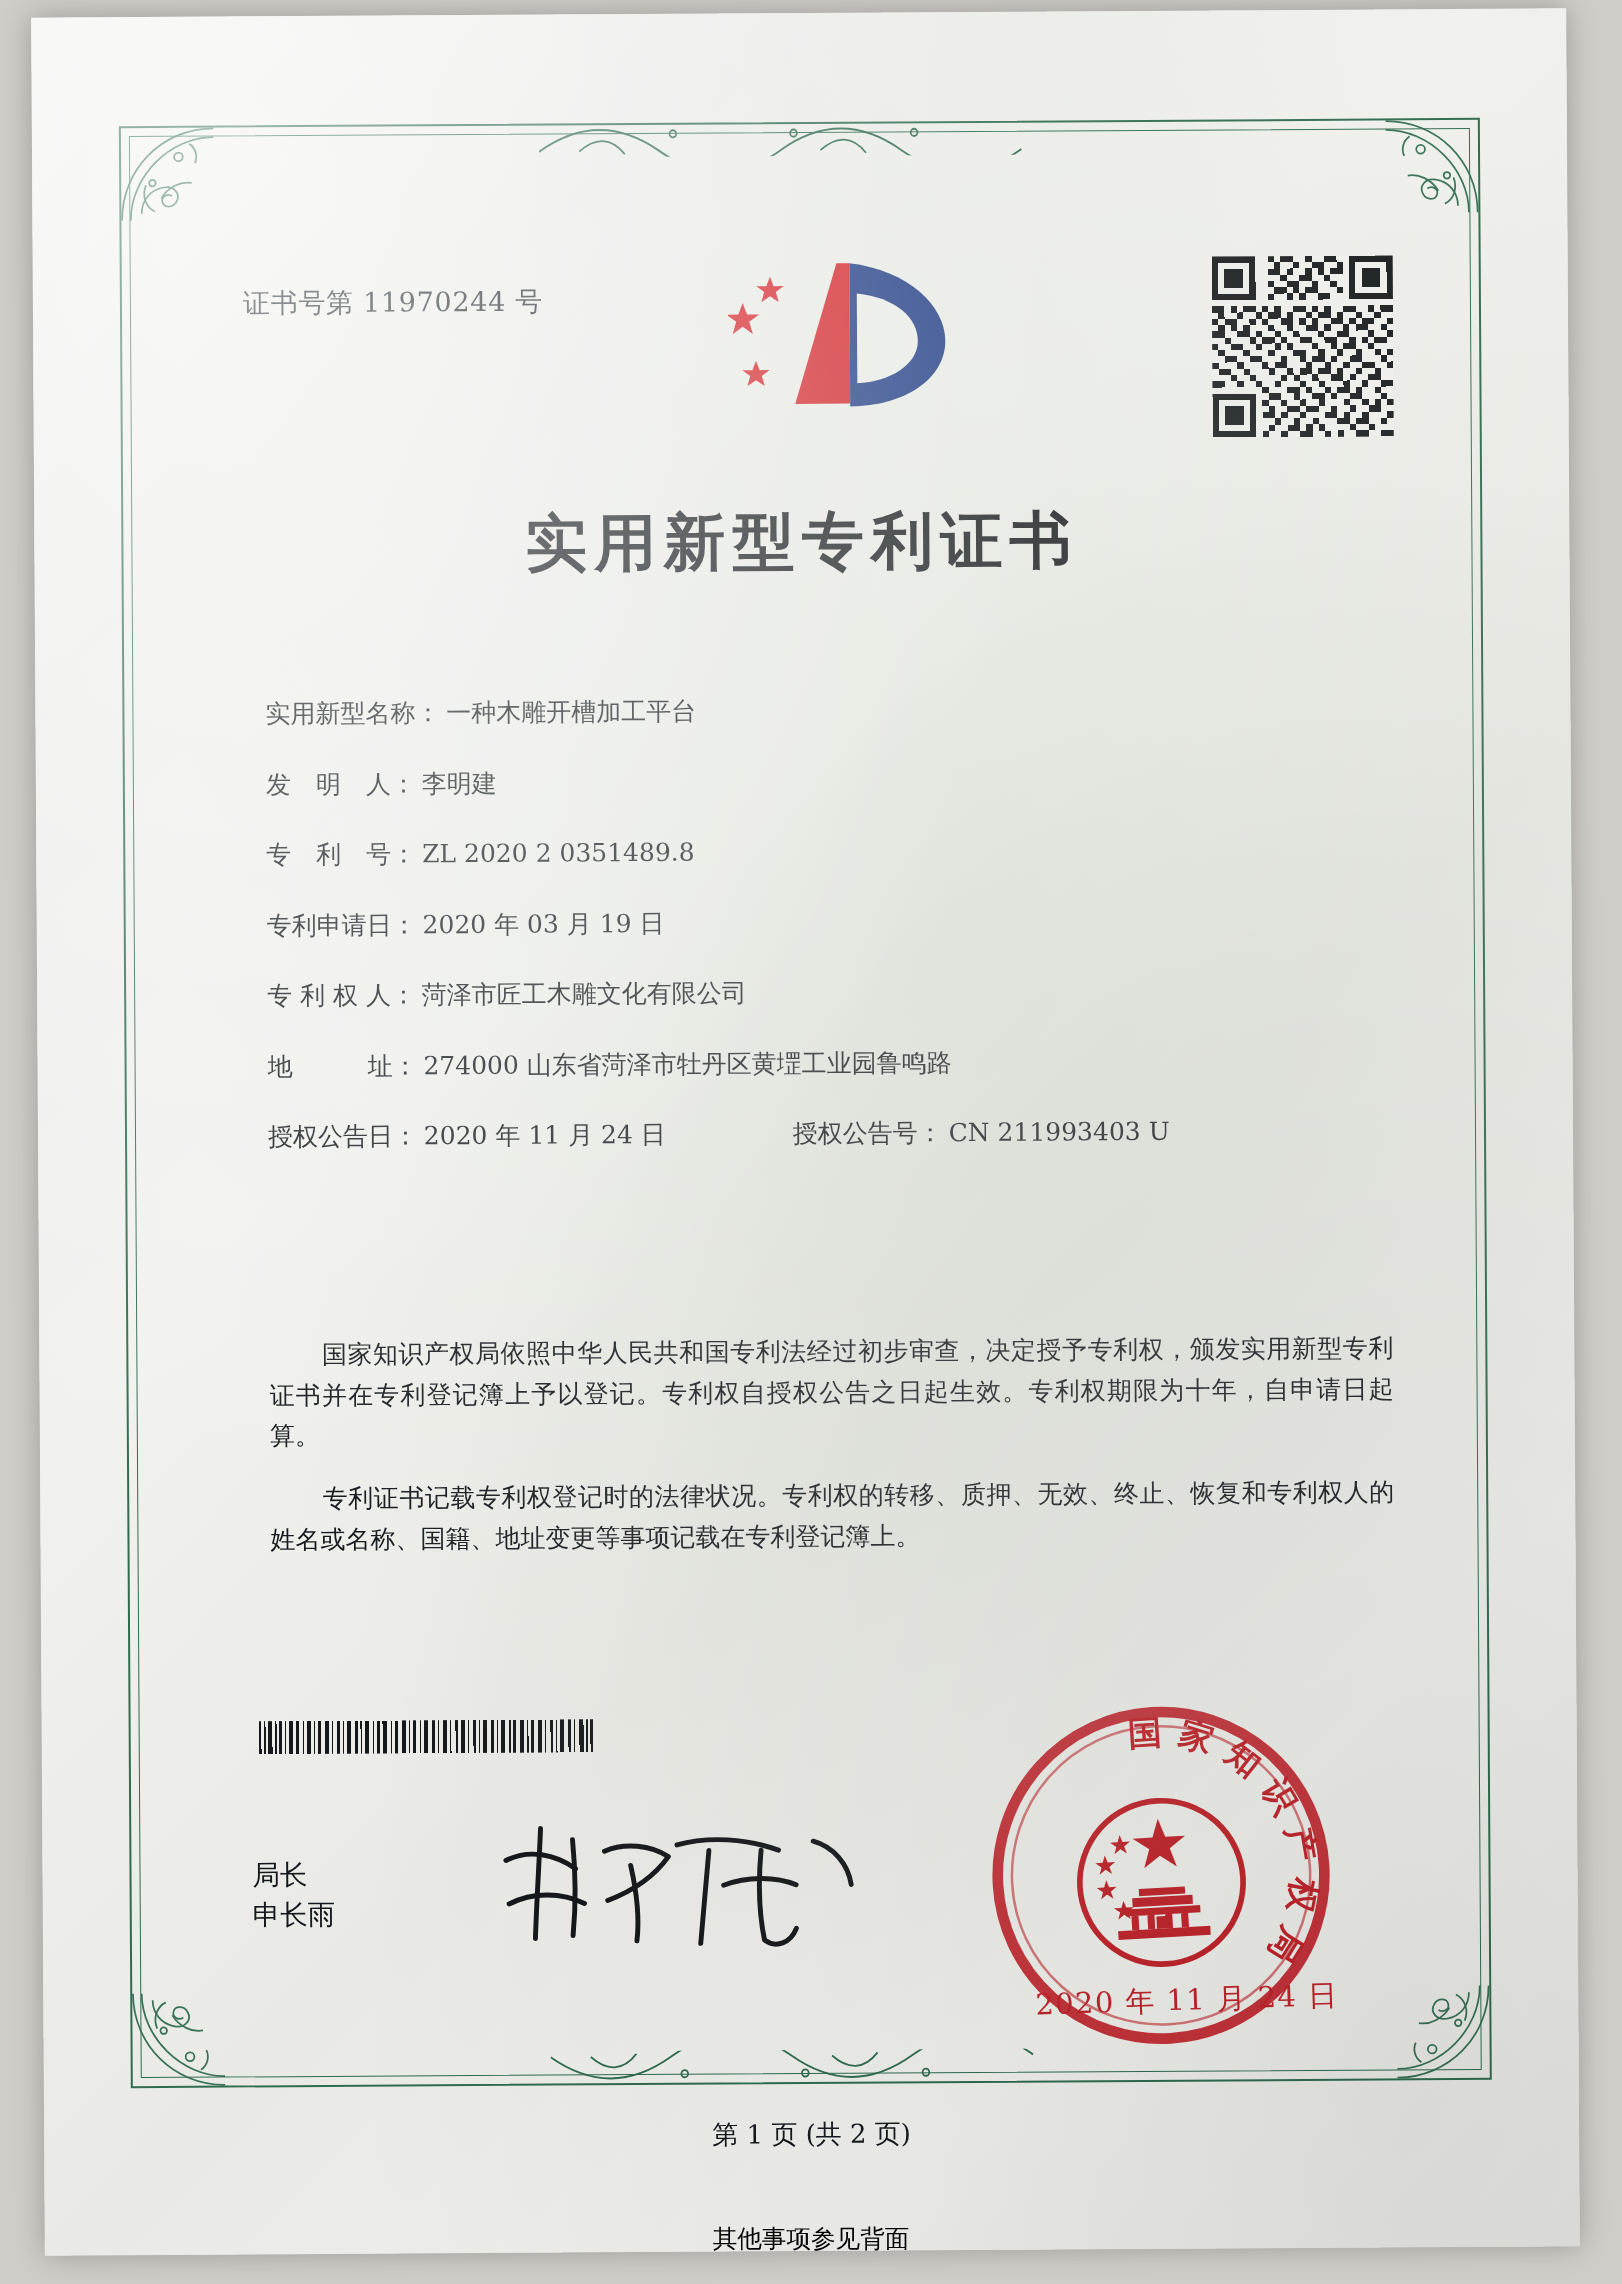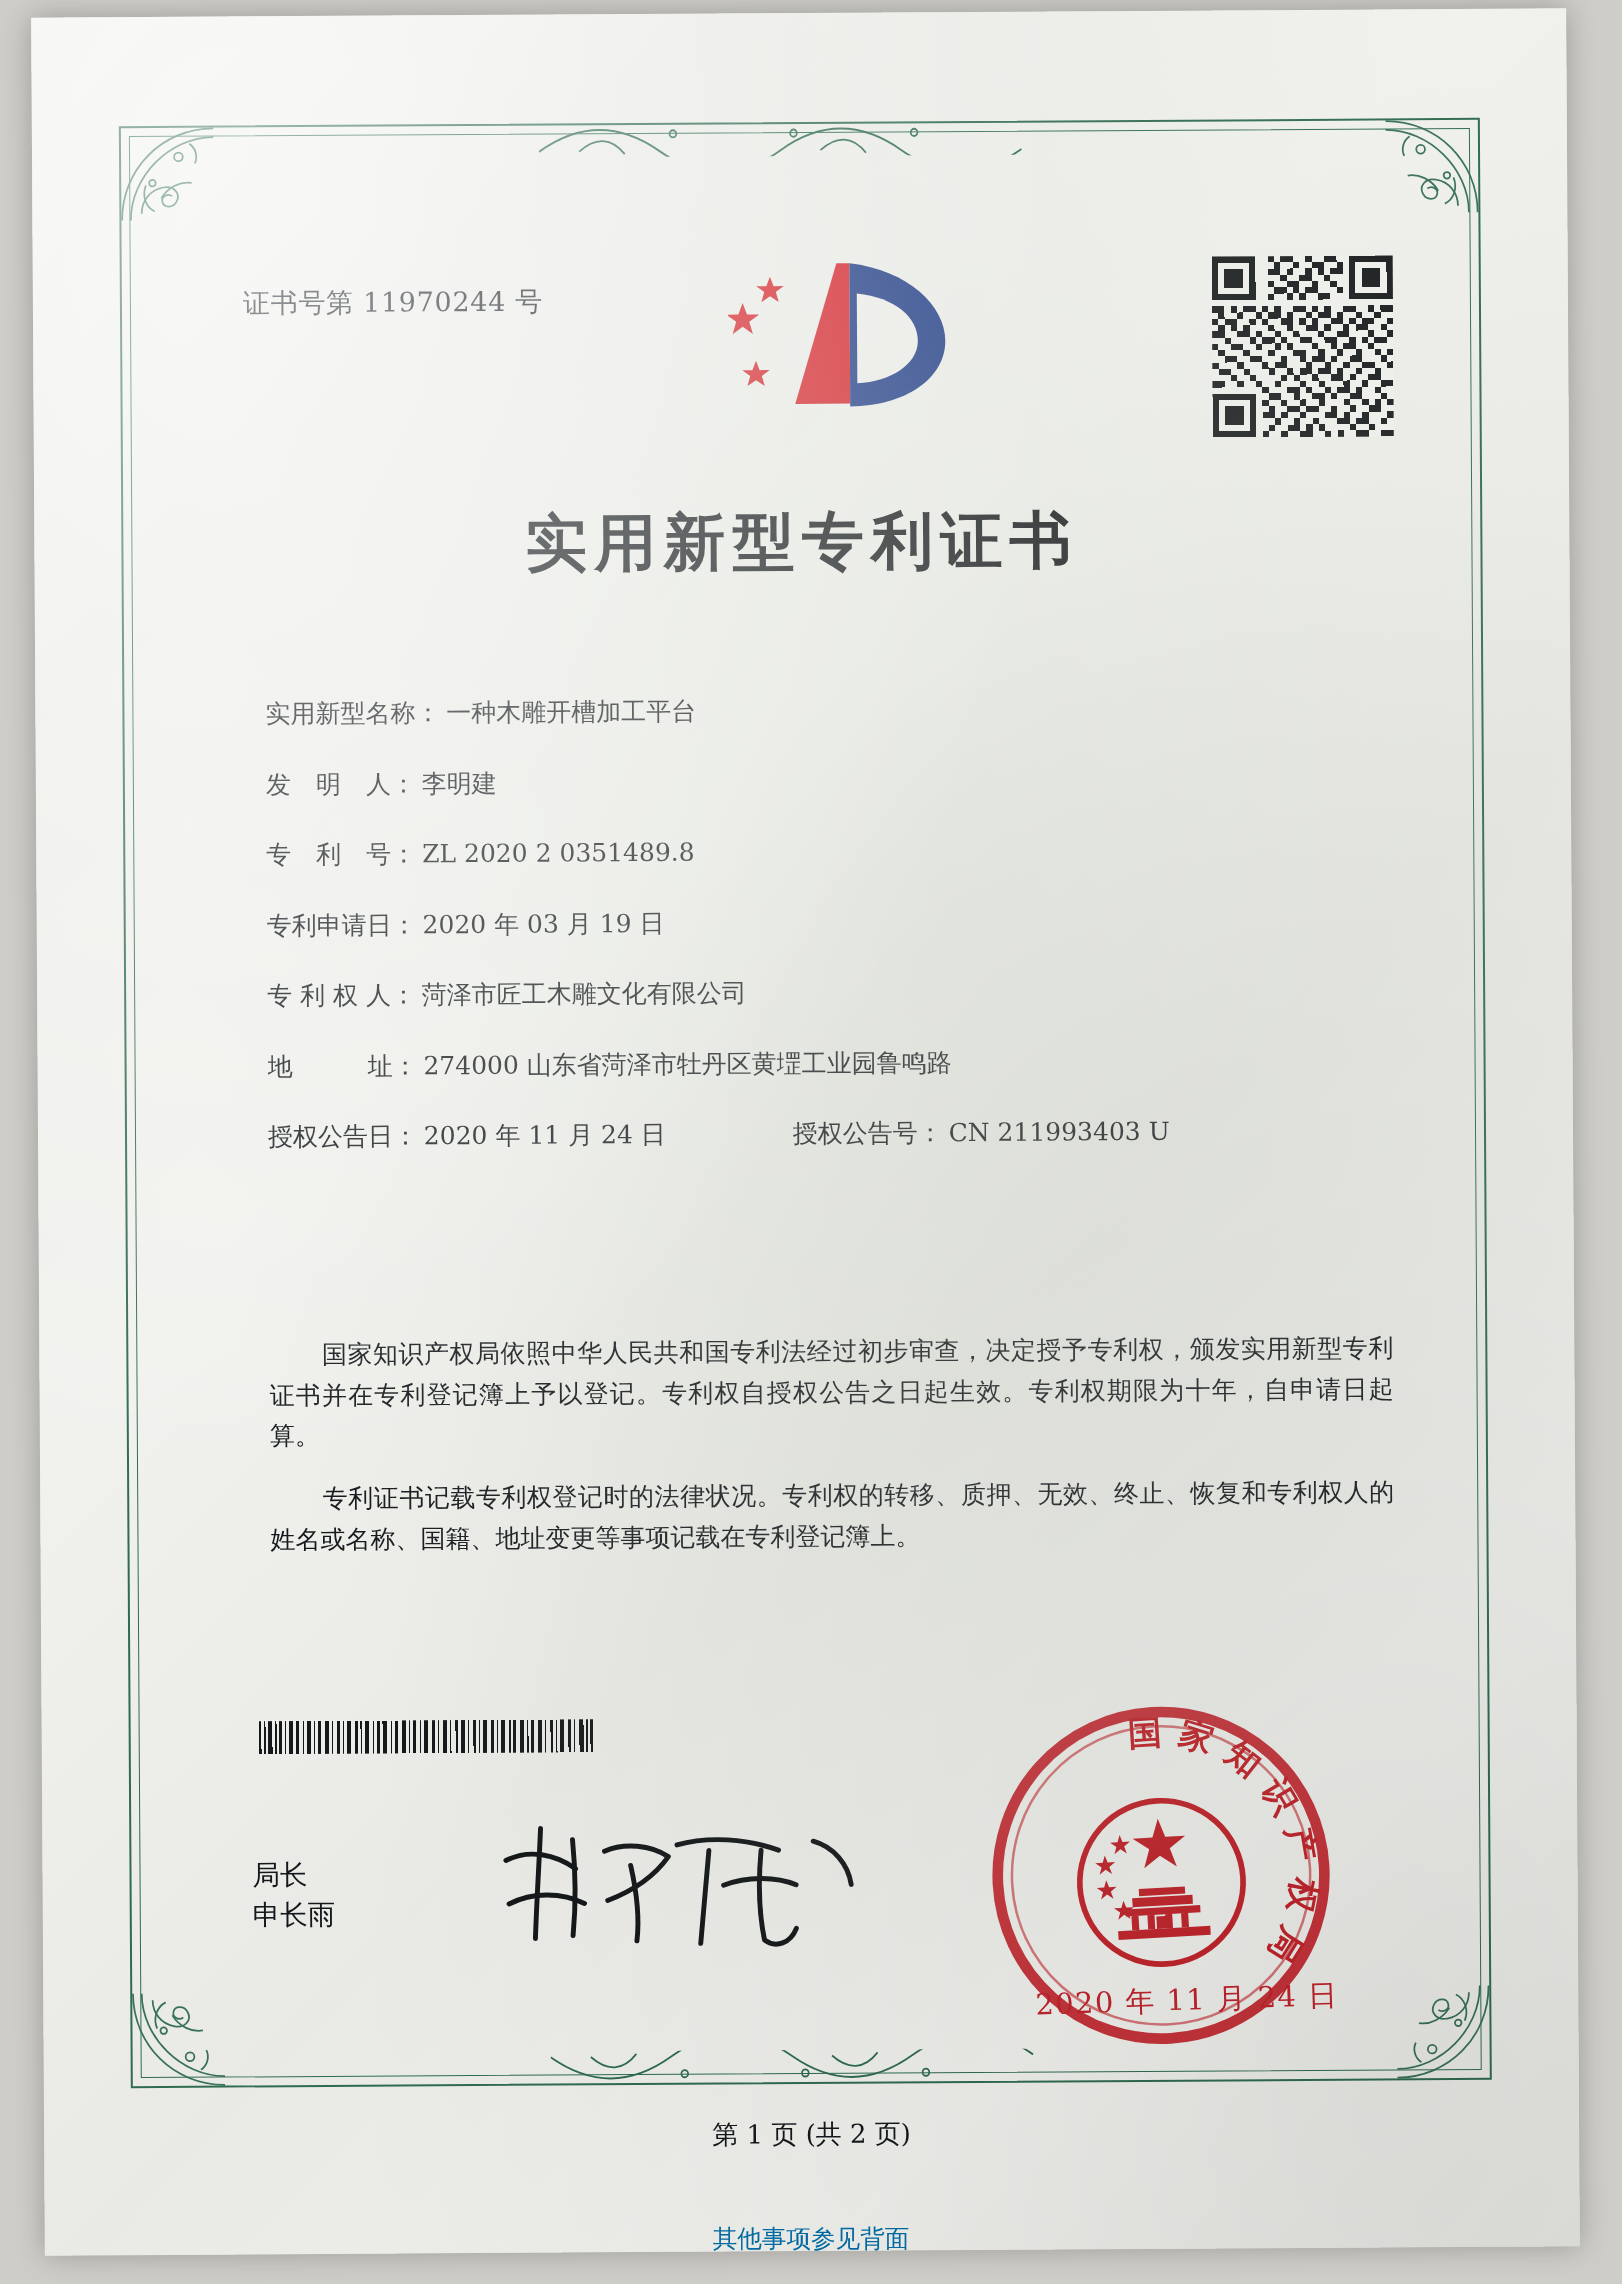--- a/index.html
+++ b/index.html
@@ -106,21 +106,21 @@
     letter-spacing:1.4px;font-family:"DejaVu Serif","Liberation Serif",serif;
     transform:rotate(-1.5deg);
   }
   
   .page-no{
     position:absolute;left:0;right:0;top:2104px;text-align:center;
     font-size:26px;color:#14181c;
   }
   .back-note{
     position:absolute;left:0;right:0;top:2222px;text-align:center;
-    font-size:24.6px;color:#0369a1;
+    font-size:24.6px;color:#000000;
   }
 </style>
 </head>
 <body>
 
 <div id="paper">
 
   <div class="border-outer"></div>
   <div class="border-inner"></div>
 

